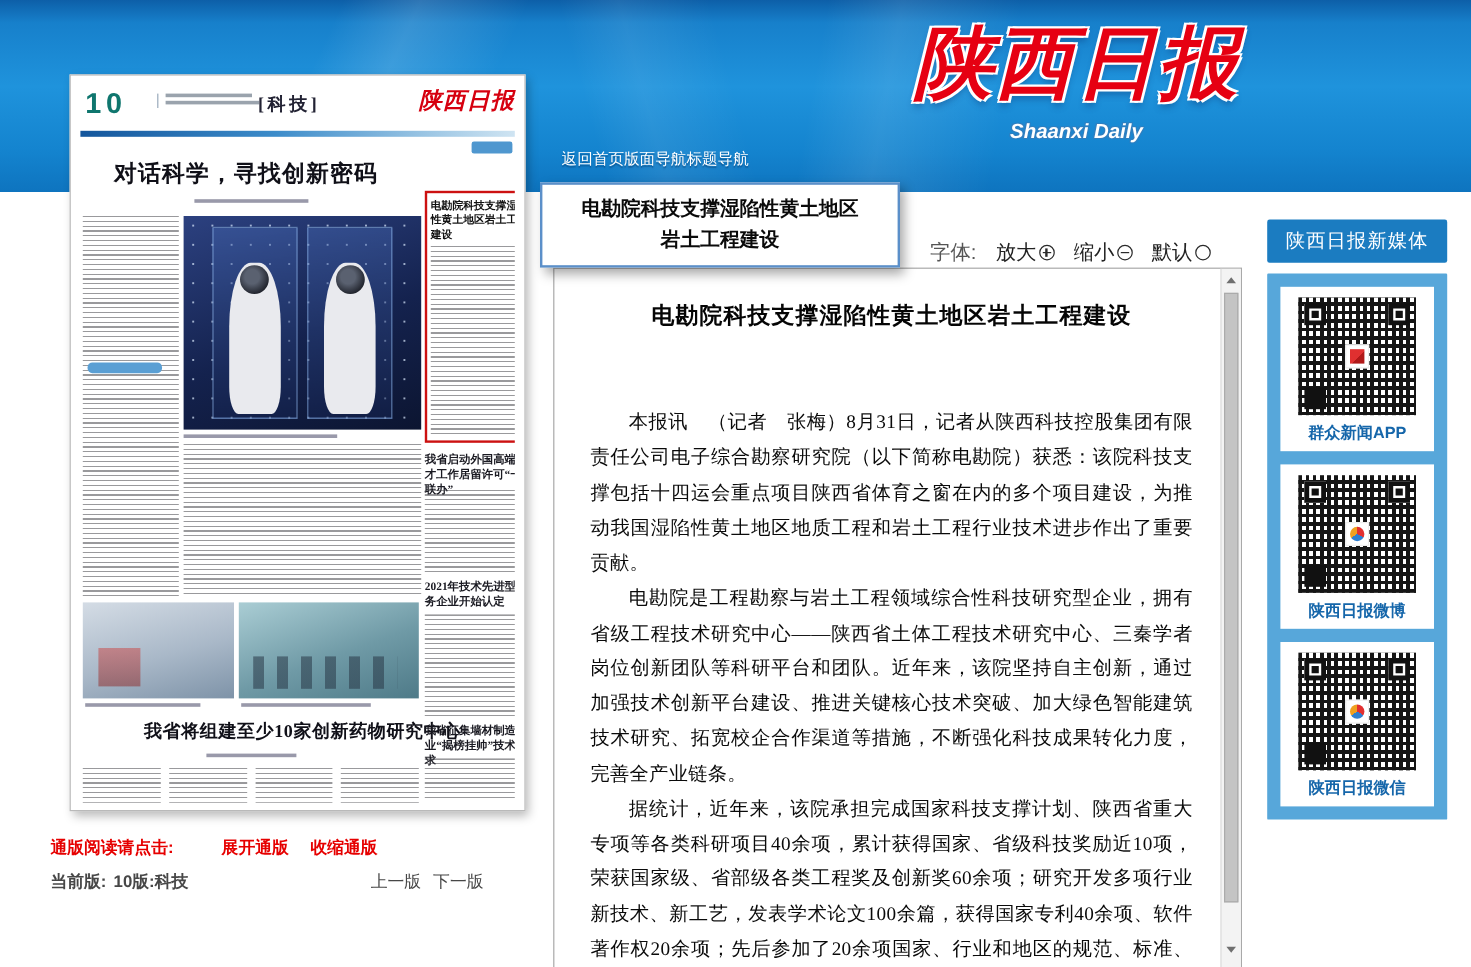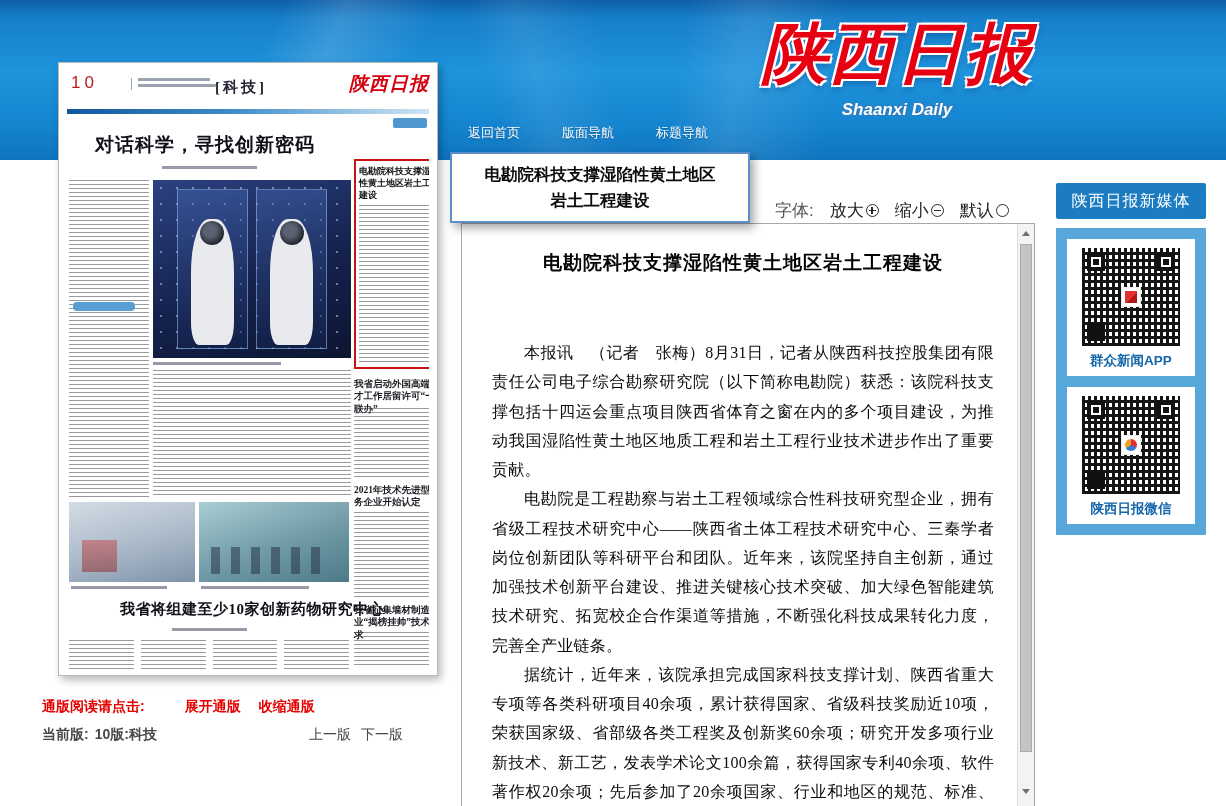--- a/index.html
+++ b/index.html
@@ -18,31 +18,31 @@
   .site-name { position:absolute; left:468px; top:64px; font-size:31px; font-weight:bold;
     color:#eef7ff; letter-spacing:11px;
     text-shadow:0 2px 3px rgba(8,60,120,.65), 0 0 2px rgba(255,255,255,.6); }
   .logo { position:absolute; left:742px; top:4px; width:310px; text-align:center; }
   .logo-cn { font-family:"Liberation Serif","DejaVu Serif",serif; font-style:italic;
     font-weight:bold; font-size:66px; line-height:100px; color:#e60012; letter-spacing:2px;
     text-shadow:-2px -2px 0 #fff, 2px -2px 0 #fff, -2px 2px 0 #fff, 2px 2px 0 #fff,
       0 4px 6px rgba(10,50,110,.45); }
   .logo-en { margin-top:-4px; font-size:17px; font-weight:bold; font-style:italic; color:#fff;
     text-shadow:-1px -1px 0 #2f7fc0, 1px -1px 0 #2f7fc0, -1px 1px 0 #2f7fc0, 1px 1px 0 #2f7fc0; }
-  .banner-nav { position:absolute; left:468px; top:124px; display:flex; gap:42px; }
+  .banner-nav { position:absolute; left:468px; top:124px; display:flex; }
   .nav-link { color:#fff; font-size:13px; cursor:pointer; white-space:nowrap;
     text-shadow:0 1px 1px rgba(0,50,100,.5); }
 
   
   #newspaper { position:absolute; left:58px; top:62px; width:380px; height:614px;
     background:#fff; border:1px solid #b9b9b9; box-shadow:3px 4px 8px rgba(0,0,0,.28);
     z-index:5; padding:10px 8px; font-family:"Liberation Serif","DejaVu Serif",serif; }
   .np-head { position:relative; height:34px; }
-  .np-pageno { position:absolute; left:4px; top:0; font-size:17px; font-weight:normal;
-    color:#b91c1c; letter-spacing:4px; font-family:"Liberation Sans",sans-serif; }
+  .np-pageno { position:absolute; left:4px; top:0; font-size:24px; font-weight:bold;
+    color:#0f766e; letter-spacing:4px; font-family:"Liberation Sans",sans-serif; }
   .np-meta { position:absolute; left:64px; top:5px; border-left:1px solid #9ab;
     padding-left:6px; }
   .mbar { background:#9aa3ad; height:3px; margin-bottom:3px; }
   .np-section { position:absolute; left:148px; top:5px; font-size:15px; font-weight:bold;
     color:#223; letter-spacing:3px; }
   .np-masthead { position:absolute; right:0; top:-2px; font-size:19px; font-weight:bold;
     font-style:italic; color:#d6000f; letter-spacing:1px; }
   .np-rule { height:5px; margin-top:2px;
     background:linear-gradient(90deg,#14569c,#3c8cca 45%,#9cc6e4 80%,#cfe4f2); }
   .np-body { position:relative; height:555px; overflow:hidden; }
@@ -292,20 +292,28 @@
             </span>
         </div>
         <div class="qr-label">群众新闻APP</div>
       </div>
       <div class="qr-card">
         <div class="qr">
           <span class="qr-chip">
               <i class="chip-multi"></i>
             </span>
         </div>
+        <div class="qr-label">陕西日报微博</div>
+      </div>
+      <div class="qr-card">
+        <div class="qr">
+          <span class="qr-chip">
+              <i class="chip-multi"></i>
+            </span>
+        </div>
         <div class="qr-label">陕西日报微信</div>
       </div>
     </div>
   </div>
 
   <div id="footer-tongban">
     <span>通版阅读请点击:</span>
     <span class="ft-links">
       <a>展开通版</a>
       <a>收缩通版</a>

